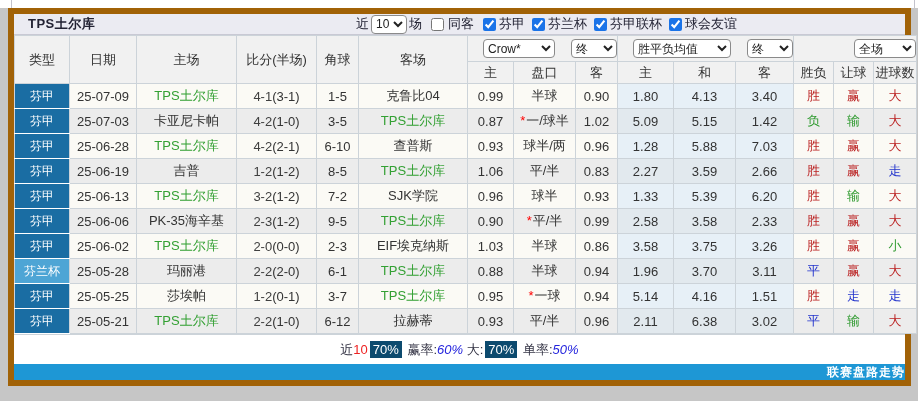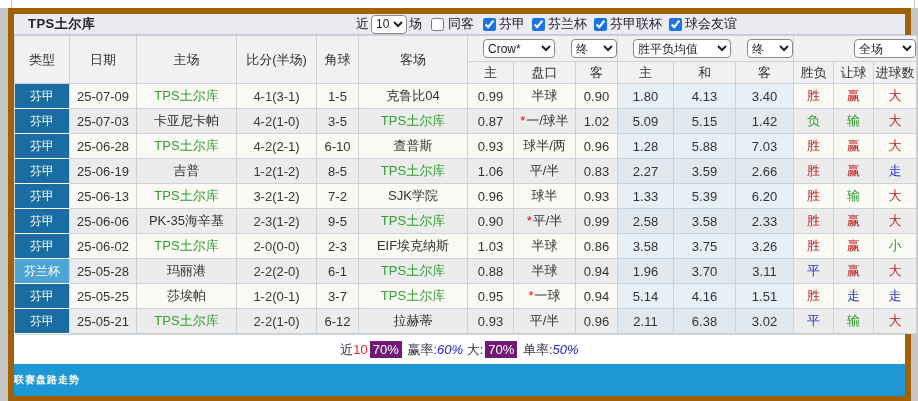--- a/index.html
+++ b/index.html
@@ -62,26 +62,26 @@
   .selwrap { display:flex; justify-content:flex-end; align-items:center; gap:16px; }
 
   
   .summary {
     height:30px; background:#ffffff; border-top:1px solid #ccd3d9;
     display:flex; align-items:center; justify-content:center;
     font-size:13px; color:#333344; white-space:pre;
   }
   .summary .red  { color:#ee2222; }
   .summary .blue { color:#2323dd;font-style:italic; }
-  .summary .badge { background:#701a75; color:#ffffff; padding:1px 3px; margin:0 2px; }
+  .summary .badge { background:#0c4a6e; color:#ffffff; padding:1px 3px; margin:0 2px; }
 
   
   .footer {
-    height:32px; background:#1e97d5; color:#ffffff; font-weight:bold;
-    display:flex; align-items:center; justify-content:flex-start; font-size:10px; letter-spacing:1px;
+    height:16px; background:#1e97d5; color:#ffffff; font-weight:bold;
+    display:flex; align-items:center; justify-content:flex-end; font-size:12px; letter-spacing:1px;
   }
 </style>
 </head>
 <body>
 
 <div class="page">
   <div class="topstrip">
     <div class="tick-l"></div>
     <div class="tick-r"></div>
   </div>

